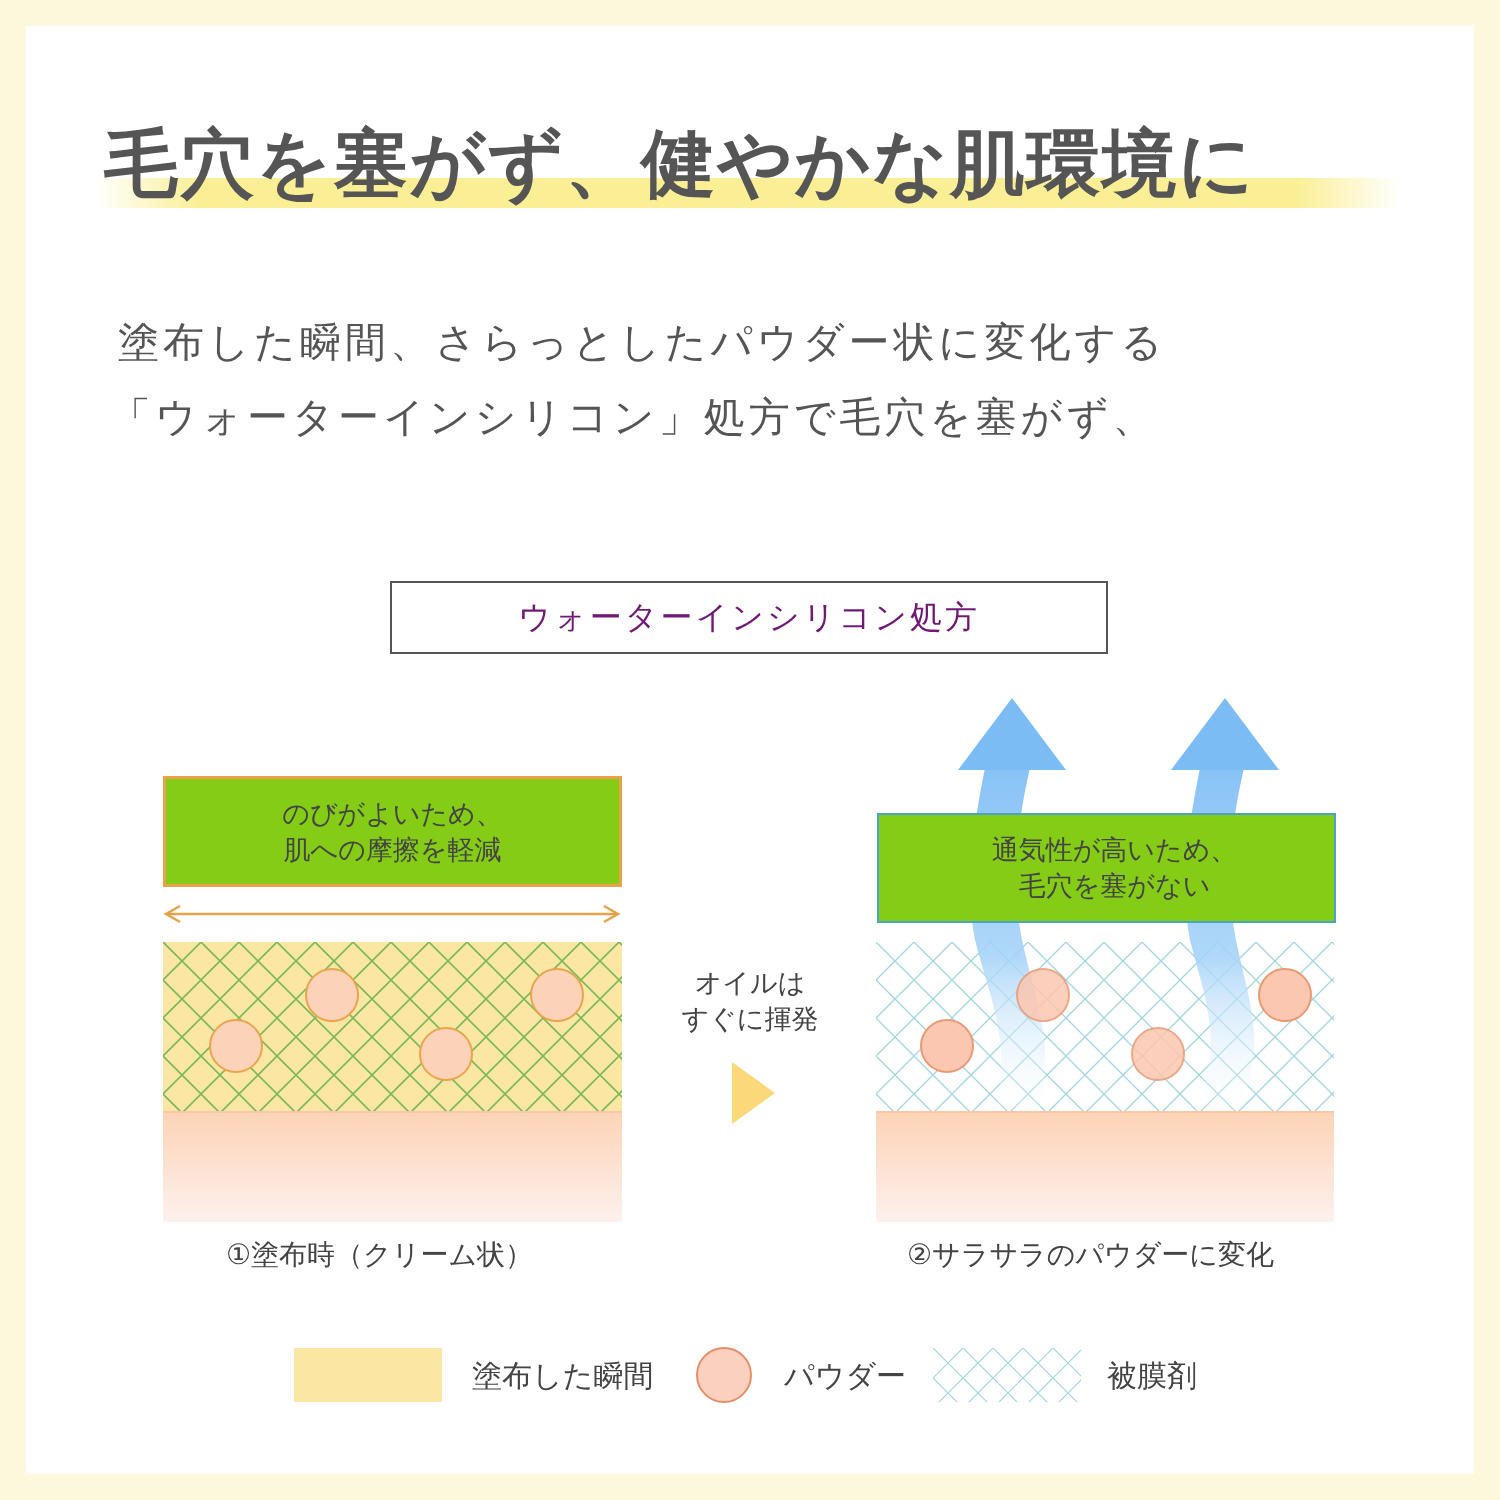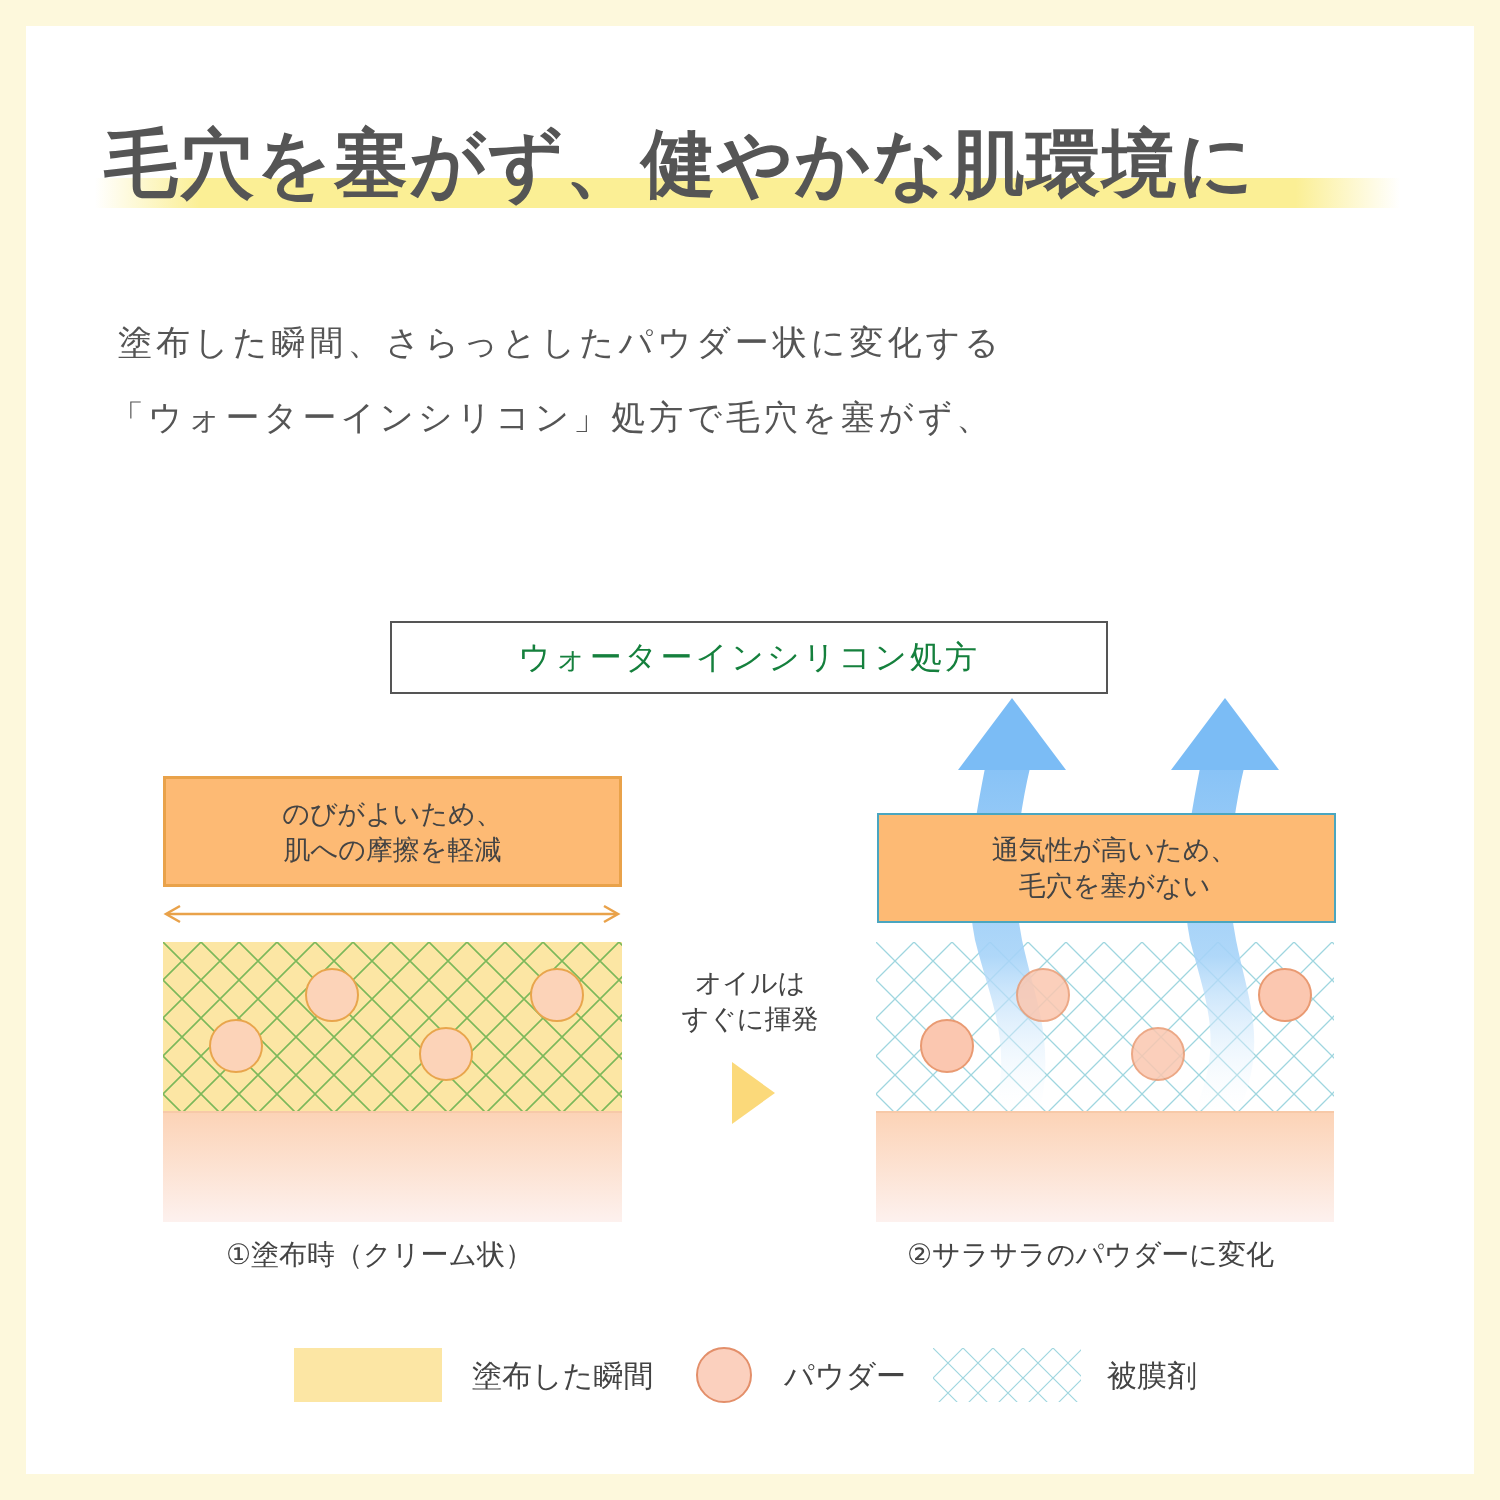--- a/index.html
+++ b/index.html
@@ -2,25 +2,25 @@
 <html><head>
 <meta charset="utf-8">
 <style>
   html,body{margin:0;padding:0;}
   body{width:1500px;height:1500px;background:#fdf8dc;position:relative;overflow:hidden;font-family:"DejaVu Sans","Liberation Sans",sans-serif;color:#4a4a4a;}
   .card{position:absolute;left:26px;top:26px;width:1448px;height:1448px;background:#ffffff;}
   .abs{position:absolute;}
   .hl{position:absolute;left:95px;top:178px;width:1305px;height:30px;
       background:linear-gradient(90deg,rgba(255,240,150,0) 0%,#fbef95 8%,#fbef95 92%,rgba(255,240,150,0) 100%);}
   .title{position:absolute;left:0;top:115px;width:1360px;text-align:center;font-family:"DejaVu Serif","Liberation Serif",serif;font-size:74px;font-weight:bold;color:#555;letter-spacing:2px;}
-  .lead{position:absolute;left:118px;top:305px;width:1300px;font-family:"DejaVu Serif","Liberation Serif",serif;font-size:34px;line-height:75px;color:#555;letter-spacing:4px;}
+  .lead{position:absolute;left:118px;top:305px;width:1300px;font-family:"DejaVu Serif","Liberation Serif",serif;font-size:41px;line-height:75px;color:#555;letter-spacing:4px;}
   .lead div{white-space:nowrap;}
   .formula-box{position:absolute;left:390px;top:581px;width:718px;height:73px;border:2px solid #555;box-sizing:border-box;
-      display:flex;align-items:center;justify-content:center;font-size:32px;color:#15803d;letter-spacing:3px;margin-top:40px;}
-  .note-box{position:absolute;box-sizing:border-box;background:#fdba74;display:flex;flex-direction:column;align-items:center;justify-content:center;font-size:27px;line-height:36px;color:#444;}
+      display:flex;align-items:center;justify-content:center;font-size:32px;color:#701a75;letter-spacing:3px;}
+  .note-box{position:absolute;box-sizing:border-box;background:#84cc16;display:flex;flex-direction:column;align-items:center;justify-content:center;font-size:27px;line-height:36px;color:#444;}
   .note-left{left:163px;top:776px;width:459px;height:111px;border:3px solid #e9a24a;}
   .note-right{left:877px;top:813px;width:459px;height:110px;border:2px solid #4aa6c0;padding-left:16px;}
   .caption{position:absolute;font-size:28px;color:#444;white-space:nowrap;}
   .mid-text{position:absolute;left:660px;top:965px;width:180px;text-align:center;font-size:27px;line-height:36px;color:#444;}
   .legend-label{position:absolute;font-size:30px;color:#444;white-space:nowrap;}
 </style>
 </head>
 <body>
 
 <div class="card"></div>

